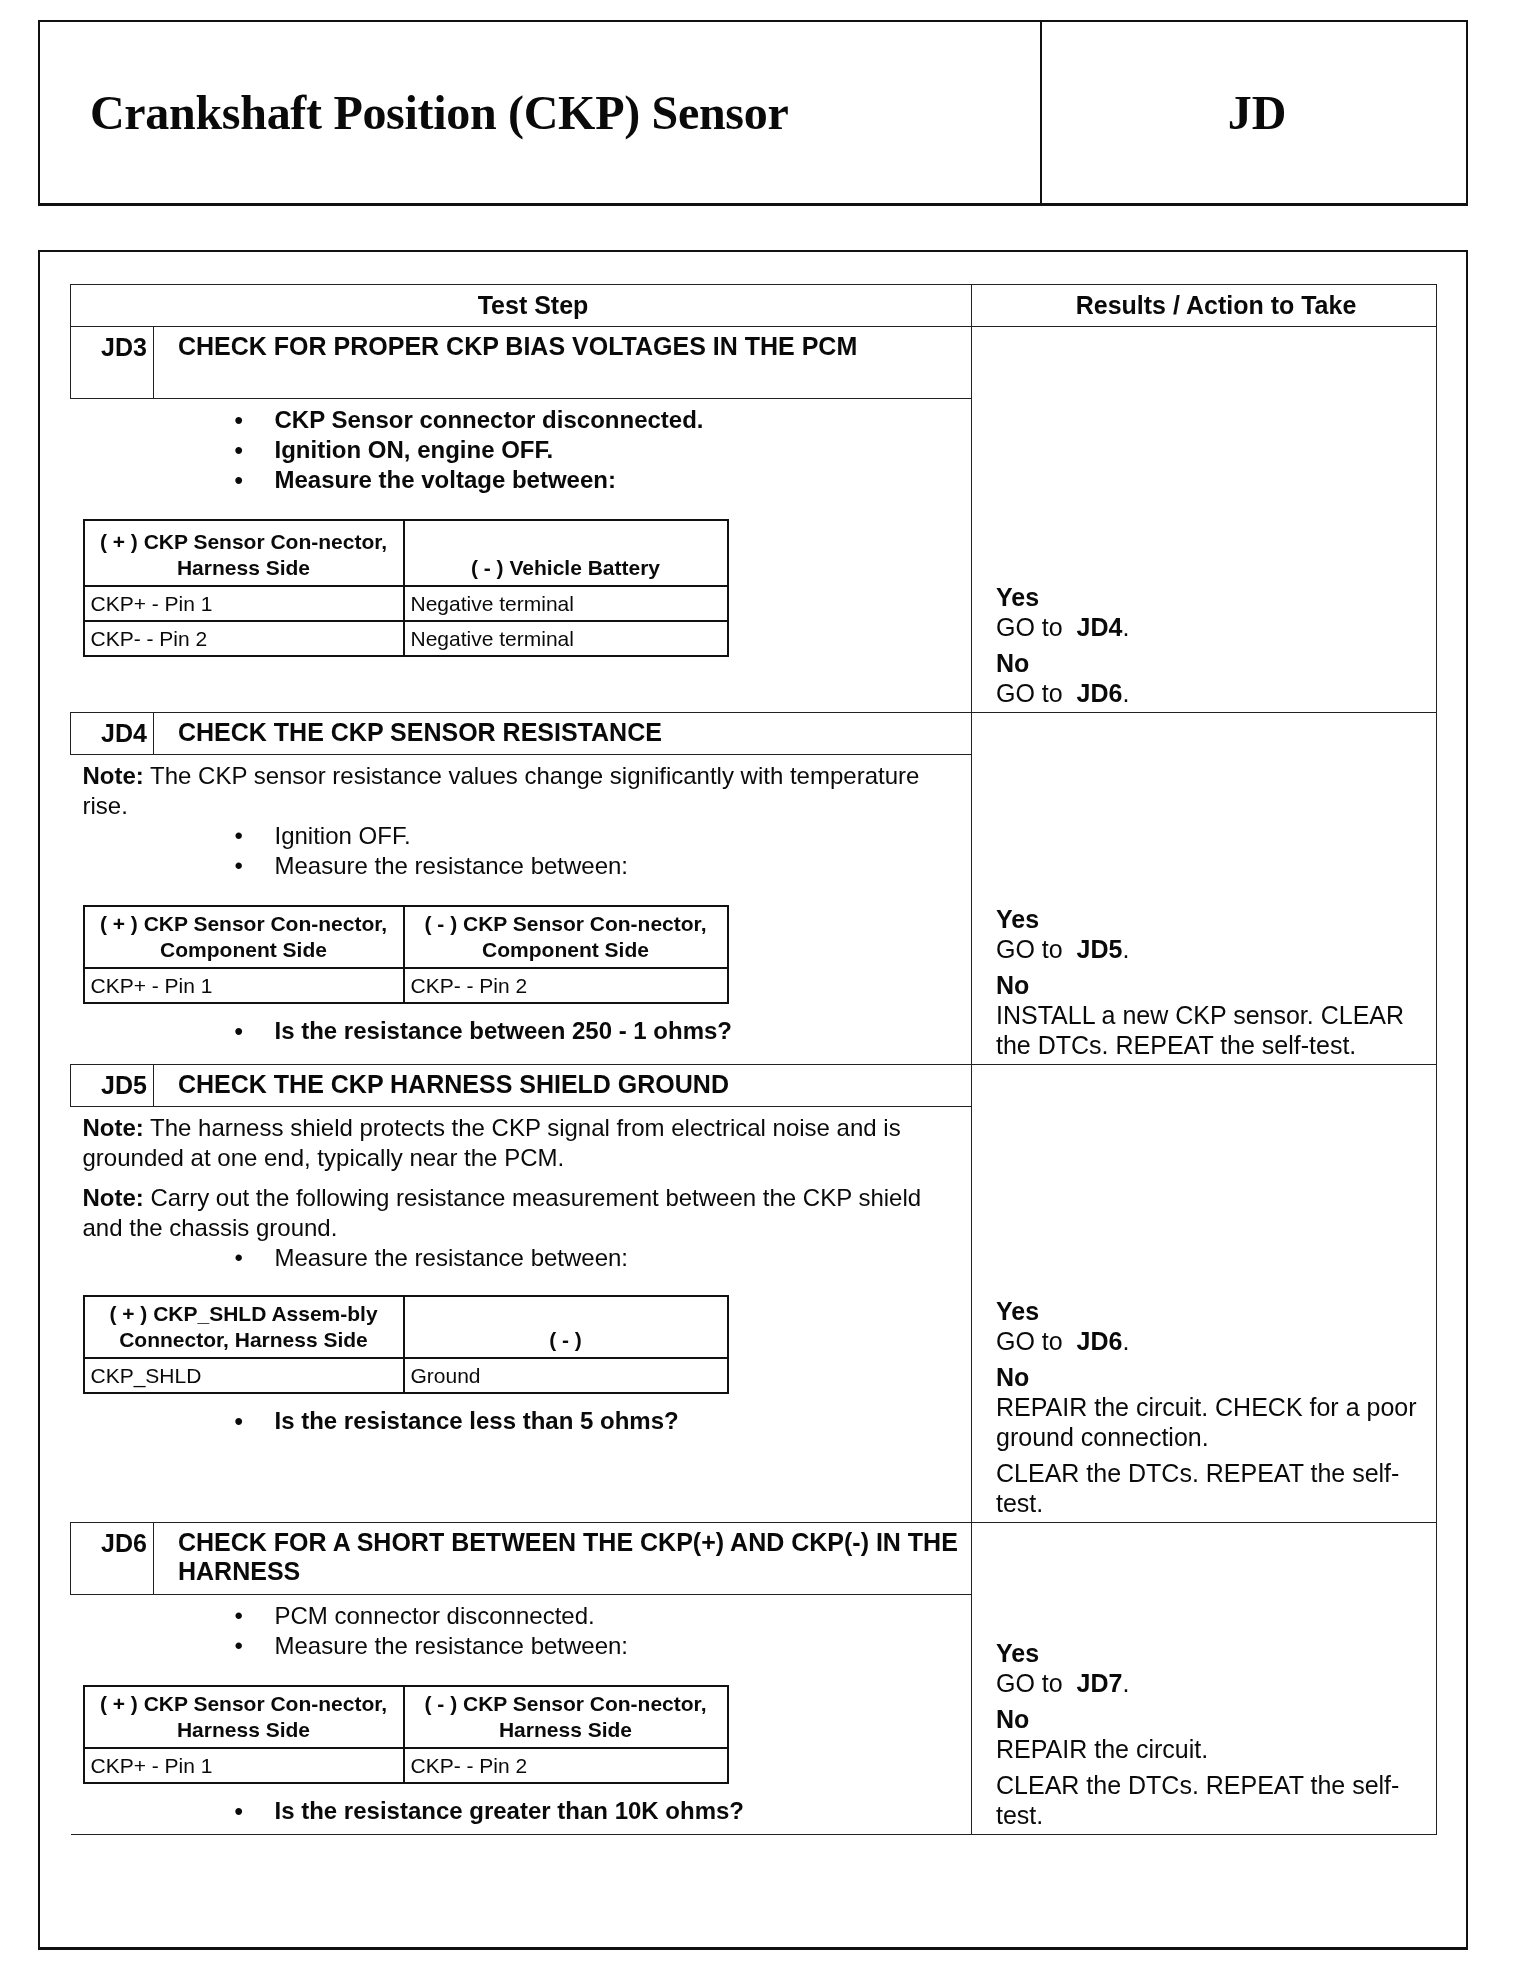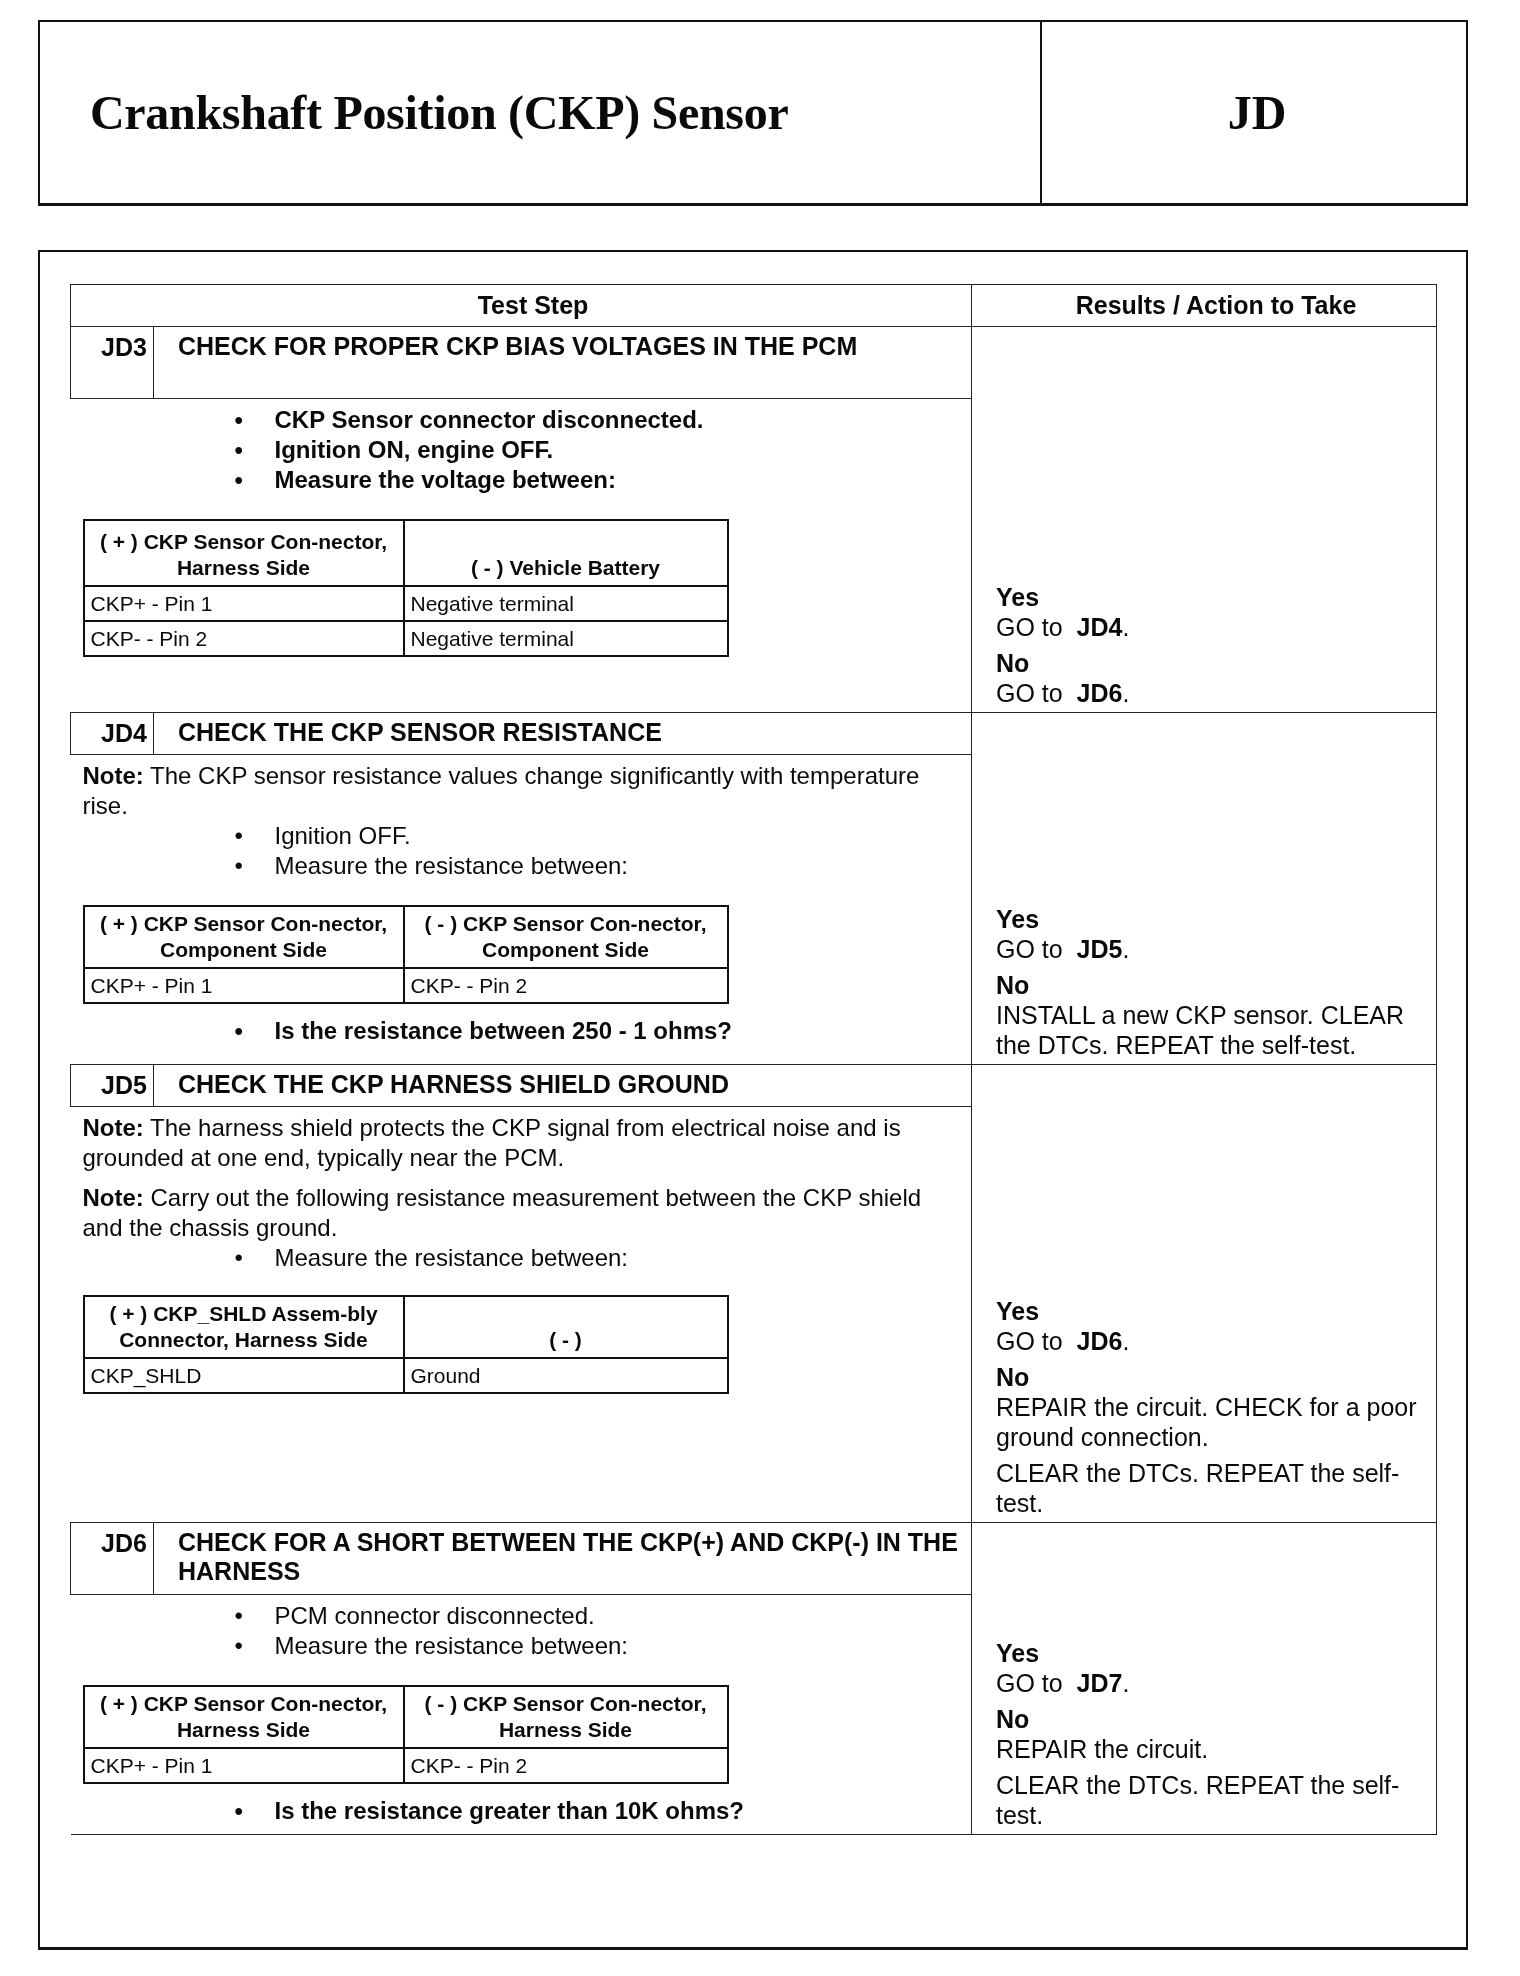--- a/index.html
+++ b/index.html
@@ -200,20 +200,23 @@
               <tr>
           <th class="c1" style="vertical-align:middle">( + ) CKP_SHLD Assem-bly Connector, Harness Side</th>
           <th class="c2">( - )</th>
         </tr>
         <tr>
                 <td>CKP_SHLD</td>
                 <td>Ground</td>
               </tr>
       </tbody>
           </table>
+      <ul class="bullets" style="margin-left:-142px; padding-left:152px;">
+        <li class="q">Is the resistance less than 5 ohms?</li>
+      </ul>
     </td>
   </tr>
 
   <tr style="height:72px">
     <td class="step-id">JD6</td>
     <td class="step-title">CHECK FOR A SHORT BETWEEN THE CKP(+) AND CKP(-) IN THE HARNESS</td>
     <td rowspan="2" class="res-cell">
       <div class="res-label">Yes</div>
       <div><span>GO to</span>&nbsp; <span class="res-ref">JD7</span><span>.</span></div>
       <div class="res-label res-gap">No</div>

